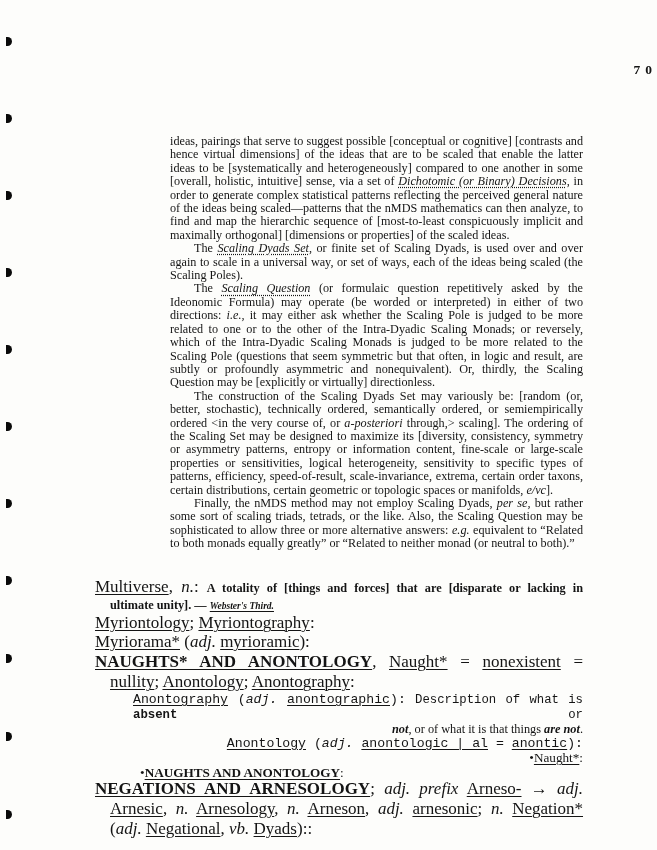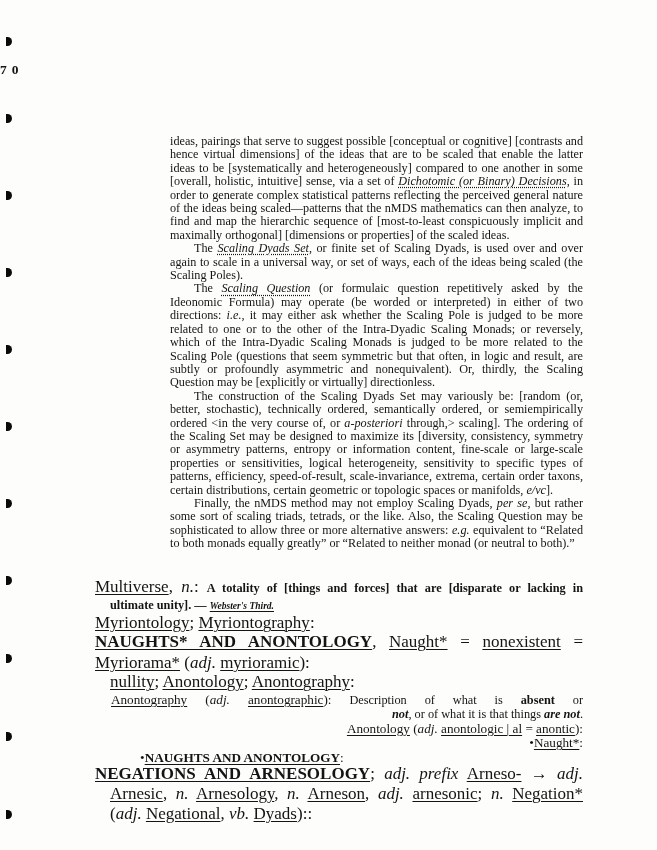--- a/index.html
+++ b/index.html
@@ -1,37 +1,37 @@
 <!DOCTYPE html>
 <html><head>
 <meta charset="utf-8">
 <style>
   html,body{margin:0;padding:0;background:#e8e8e6;}
   .page{position:relative;width:657px;height:850px;background:#fdfdfb;overflow:hidden;
         font-family:"Liberation Serif","DejaVu Serif",serif;color:#141414;}
-  .page-number{position:absolute;top:62px;left:0;width:657px;text-align:left;
+  .page-number{position:absolute;top:62px;left:0;width:657px;text-align:right;
         font-size:13.5px;font-weight:bold;letter-spacing:5px;}
   .binding-marks{position:absolute;left:0;top:0;width:20px;height:850px;}
   .mark{position:absolute;left:6px;width:6px;height:9px;background:#0a0a0a;
         border-radius:0 7px 7px 0;}
   .body-text{position:absolute;left:170px;top:95px;width:413px;
         font-size:12.2px;line-height:13.4px;text-align:justify;}
   .para{margin:0;text-indent:24px;}
   .para.noindent{text-indent:0;margin-top:40px;}
   .entries{position:absolute;left:95px;top:577px;width:488px;font-size:12.3px;}
   .eline{white-space:normal;}
   .e-head{font-size:17px;}
   .lh13{line-height:13.5px;text-align:right;}
   .lh14{line-height:14px;}
   .lh15{line-height:15px;}
   .lh18{line-height:18px;}
   .lh19{line-height:19px;}
   .lh20{line-height:20px;}
   .ind20{margin-left:15px;}
-  .ind38{margin-left:16px;}
+  .ind38{margin-left:38px;font-family:Liberation Mono, monospace;}
   .ind45{margin-left:45px;}
   .ind55{margin-left:55px;}
   .stretch{text-align:justify;text-align-last:justify;}
   
   .i{font-style:italic;}
   .b{font-weight:bold;}
   .u{text-decoration:underline;text-underline-offset:2px;text-decoration-thickness:1px;}
   .du{text-decoration:underline dotted;text-underline-offset:2px;}
   .sm{font-size:9.5px;}
   .md{font-size:13.2px;}
@@ -64,22 +64,22 @@
     <p class="para"><span>The </span><span class="i du">Scaling Dyads Set</span><span>, or finite set of Scaling Dyads, is used over and over again to scale in a universal way, or set of ways, each of the ideas being scaled (the Scaling Poles).</span></p>
     <p class="para"><span>The </span><span class="i du">Scaling Question</span><span> (or formulaic question repetitively asked by the Ideonomic Formula) may operate (be worded or interpreted) in either of two directions: </span><span class="i">i.e.,</span><span> it may either ask whether the Scaling Pole is judged to be more related to one or to the other of the Intra-Dyadic Scaling Monads; or reversely, which of the Intra-Dyadic Scaling Monads is judged to be more related to the Scaling Pole (questions that seem symmetric but that often, in logic and result, are subtly or profoundly asymmetric and nonequivalent). Or, thirdly, the Scaling Question may be [explicitly or virtually] directionless.</span></p>
     <p class="para"><span>The construction of the Scaling Dyads Set may variously be: [random (or, better, stochastic), technically ordered, semantically ordered, or semiempirically ordered &lt;in the very course of, or </span><span class="i">a-posteriori</span><span> through,&gt; scaling]. The ordering of the Scaling Set may be designed to maximize its [diversity, consistency, symmetry or asymmetry patterns, entropy or information content, fine-scale or large-scale properties or sensitivities, logical heterogeneity, sensitivity to specific types of patterns, efficiency, speed-of-result, scale-invariance, extrema, certain order taxons, certain distributions, certain geometric or topologic spaces or manifolds, </span><span class="i">e/vc</span><span>].</span></p>
     <p class="para"><span>Finally, the nMDS method may not employ Scaling Dyads, </span><span class="i">per se,</span><span> but rather some sort of scaling triads, tetrads, or the like. Also, the Scaling Question may be sophisticated to allow three or more alternative answers: </span><span class="i">e.g.</span><span> equivalent to “Related to both monads equally greatly” or “Related to neither monad (or neutral to both).”</span></p>
   </div>
 
   <div class="entries">
     <div class="eline lh19 stretch"><span class="lg u">Multiverse</span><span class="lg">, </span><span class="lg i">n.</span><span class="lg">: </span><span class="bd"> A totality of [things and forces] that are [disparate or lacking in</span></div>
     <div class="eline lh15 ind20"><span class="bd">ultimate unity]. — </span><span class="sm i b u">Webster's Third.</span></div>
     <div class="eline lh18 e-head"><span class="lg u">Myriontology</span><span class="lg">; </span><span class="lg u">Myriontography</span><span class="lg">:</span></div>
+    <div class="eline lh20 e-head"><span class="lg u">Myriorama*</span><span class="lg"> (</span><span class="lg i">adj.</span><span class="lg"> </span><span class="lg u">myrioramic</span><span class="lg">):</span></div>
     <div class="eline lh19 stretch"><span class="lg b u">NAUGHTS* AND ANONTOLOGY</span><span class="lg">, </span><span class="lg u">Naught*</span><span class="lg"> = </span><span class="lg u">nonexistent</span><span class="lg"> =</span></div>
-    <div class="eline lh20 e-head"><span class="lg u">Myriorama*</span><span class="lg"> (</span><span class="lg i">adj.</span><span class="lg"> </span><span class="lg u">myrioramic</span><span class="lg">):</span></div>
     <div class="eline lh18 ind20"><span class="lg u">nullity</span><span class="lg">; </span><span class="lg u">Anontology</span><span class="lg">; </span><span class="lg u">Anontography</span><span class="lg">:</span></div>
     <div class="eline lh15 ind38 stretch"><span class="md u">Anontography</span><span class="md"> (</span><span class="md i">adj.</span><span class="md"> </span><span class="md u">anontographic</span><span class="md">):</span><span>  Description of what is </span><span class="b">absent</span><span> or</span></div>
     <div class="eline lh13 ind55"><span class="b i">not</span><span>, or of what it is that things </span><span class="b i">are not</span><span>.</span></div>
     <div class="eline lh13 ind38"><span class="md u">Anontology</span><span class="md"> (</span><span class="md i">adj.</span><span class="md"> </span><span class="md u">anontologic | al</span><span class="md"> = </span><span class="md u">anontic</span><span class="md">):</span></div>
     <div class="eline lh13 ind45"><span class="md">•</span><span class="md u">Naught*</span><span class="md">:</span></div>
     <div class="eline lh14 ind45"><span class="md">•</span><span class="md b u">NAUGHTS AND ANONTOLOGY</span><span class="md">:</span></div>
     <div class="eline lh18 stretch"><span class="lg b u">NEGATIONS AND ARNESOLOGY</span><span class="lg">; </span><span class="lg i">adj. prefix</span><span class="lg"> </span><span class="lg u">Arneso-</span><span class="lg"> → </span><span class="lg i">adj.</span></div>
     <div class="eline lh19 ind20 stretch"><span class="lg u">Arnesic</span><span class="lg">, </span><span class="lg i">n.</span><span class="lg"> </span><span class="lg u">Arnesology</span><span class="lg">, </span><span class="lg i">n.</span><span class="lg"> </span><span class="lg u">Arneson</span><span class="lg">, </span><span class="lg i">adj.</span><span class="lg"> </span><span class="lg u">arnesonic</span><span class="lg">; </span><span class="lg i">n.</span><span class="lg"> </span><span class="lg u">Negation*</span></div>
     <div class="eline lh18 ind20"><span class="lg">(</span><span class="lg i">adj.</span><span class="lg"> </span><span class="lg u">Negational</span><span class="lg">, </span><span class="lg i">vb.</span><span class="lg"> </span><span class="lg u">Dyads</span><span class="lg">)::</span></div>
   </div>

